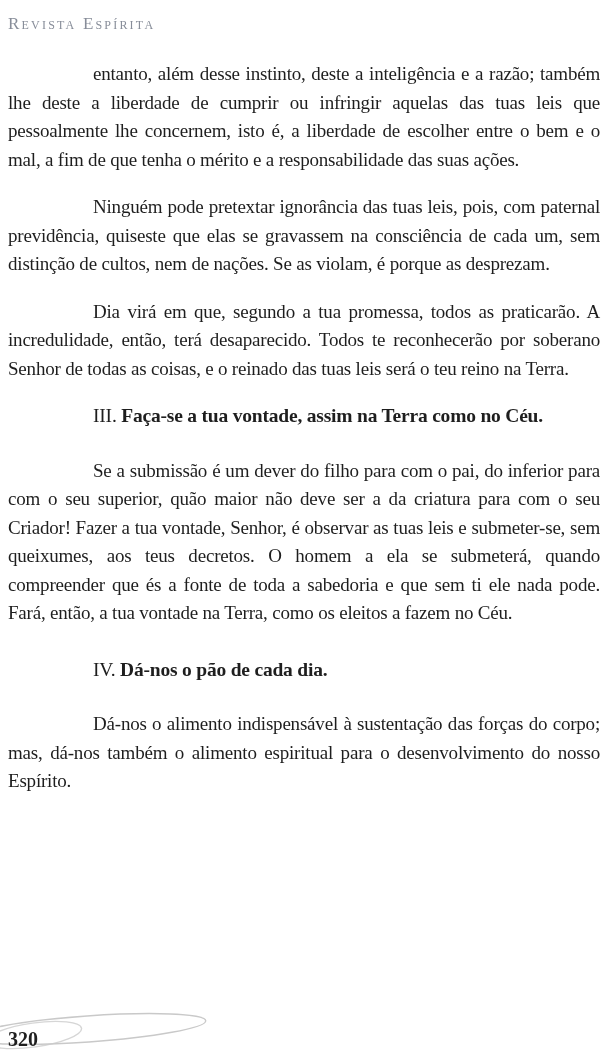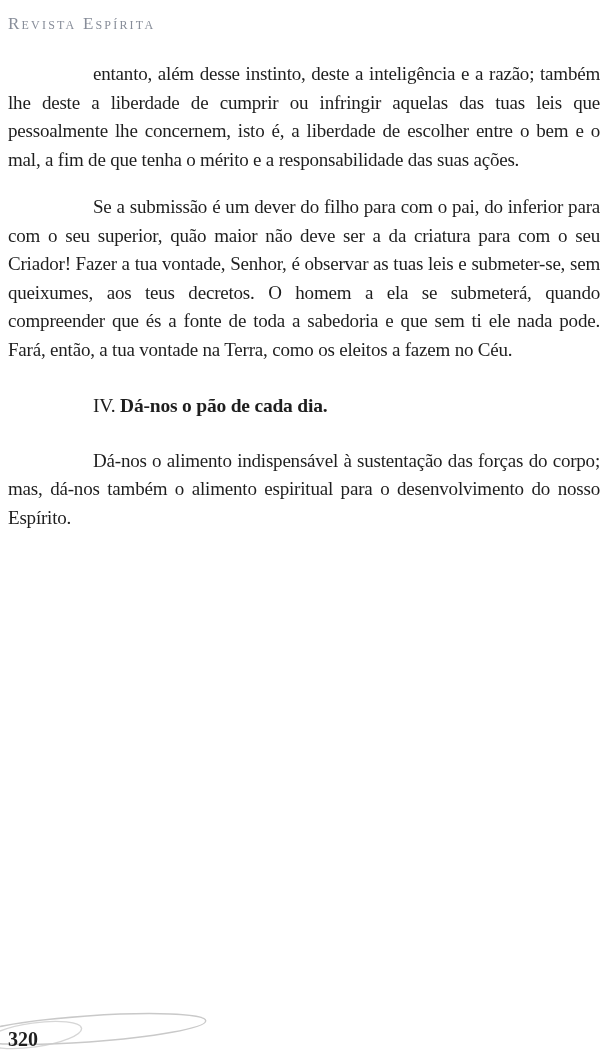--- a/index.html
+++ b/index.html
@@ -78,23 +78,26 @@
 <body>
 
 <div class="page">
 
   <div class="running-header">Revista Espírita</div>
 
   <main class="text-block">
 
     <p class="body-para">entanto, além desse instinto, deste a inteligência e a razão; também lhe deste a liberdade de cumprir ou infringir aquelas das tuas leis que pessoalmente lhe concernem, isto é, a liberdade de escolher entre o bem e o mal, a fim de que tenha o mérito e a responsabilidade das suas ações.</p>
 
+    <p class="body-para">Ninguém pode pretextar ignorância das tuas leis, pois, com paternal previdência, quiseste que elas se gravassem na consciência de cada um, sem distinção de cultos, nem de nações. Se as violam, é porque as desprezam.</p>
+
+    <p class="body-para">Dia virá em que, segundo a tua promessa, todos as praticarão. A incredulidade, então, terá desaparecido. Todos te reconhecerão por soberano Senhor de todas as coisas, e o reinado das tuas leis será o teu reino na Terra.</p>
 
 
-
+    <div class="section-heading"><span class="hnum">III.</span> <span class="htitle">Faça-se a tua vontade, assim na Terra como no Céu.</span></div>
 
     <p class="body-para p-tight">Se a submissão é um dever do filho para com o pai, do inferior para com o seu superior, quão maior não deve ser a da criatura para com o seu Criador! Fazer a tua vontade, Senhor, é observar as tuas leis e submeter-se, sem queixumes, aos teus decretos. O homem a ela se submeterá, quando compreender que és a fonte de toda a sabedoria e que sem ti ele nada pode. Fará, então, a tua vontade na Terra, como os eleitos a fazem no Céu.</p>
 
     <div class="section-heading"><span class="hnum">IV.</span> <span class="htitle">Dá-nos o pão de cada dia.</span></div>
 
     <p class="body-para">Dá-nos o alimento indispensável à sustentação das forças do corpo; mas, dá-nos também o alimento espiritual para o desenvolvimento do nosso Espírito.</p>
 
   </main>
 
   <svg class="flourish" width="230" height="52" viewBox="0 0 230 52" aria-hidden="true">

